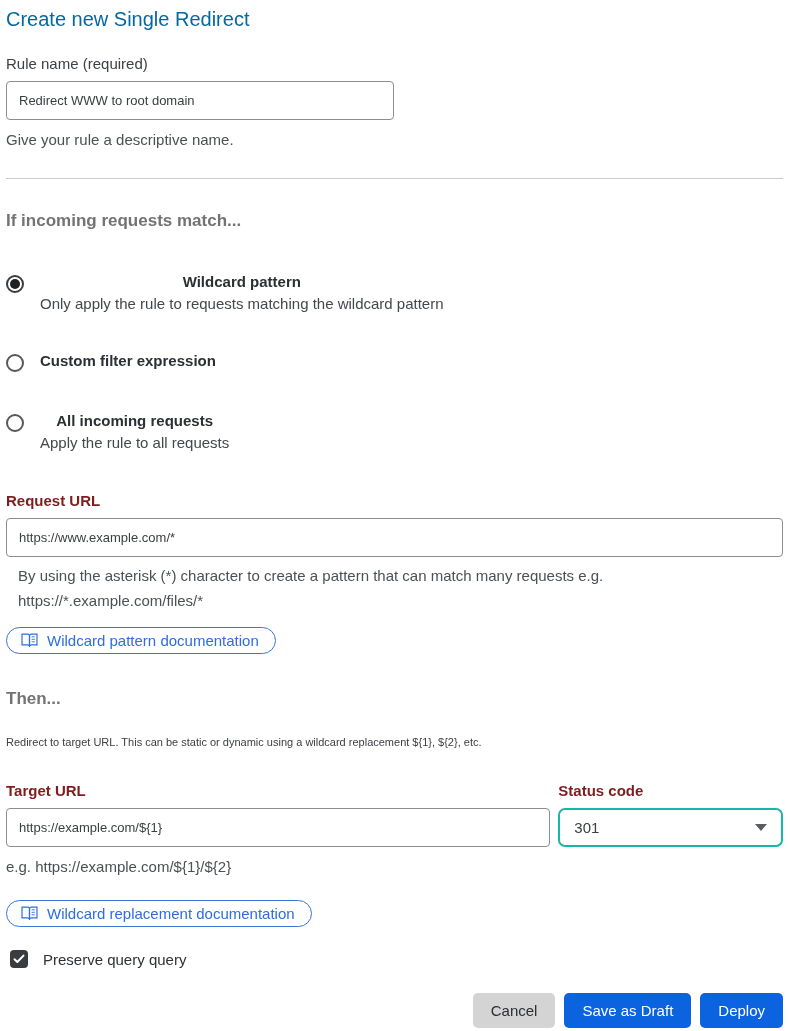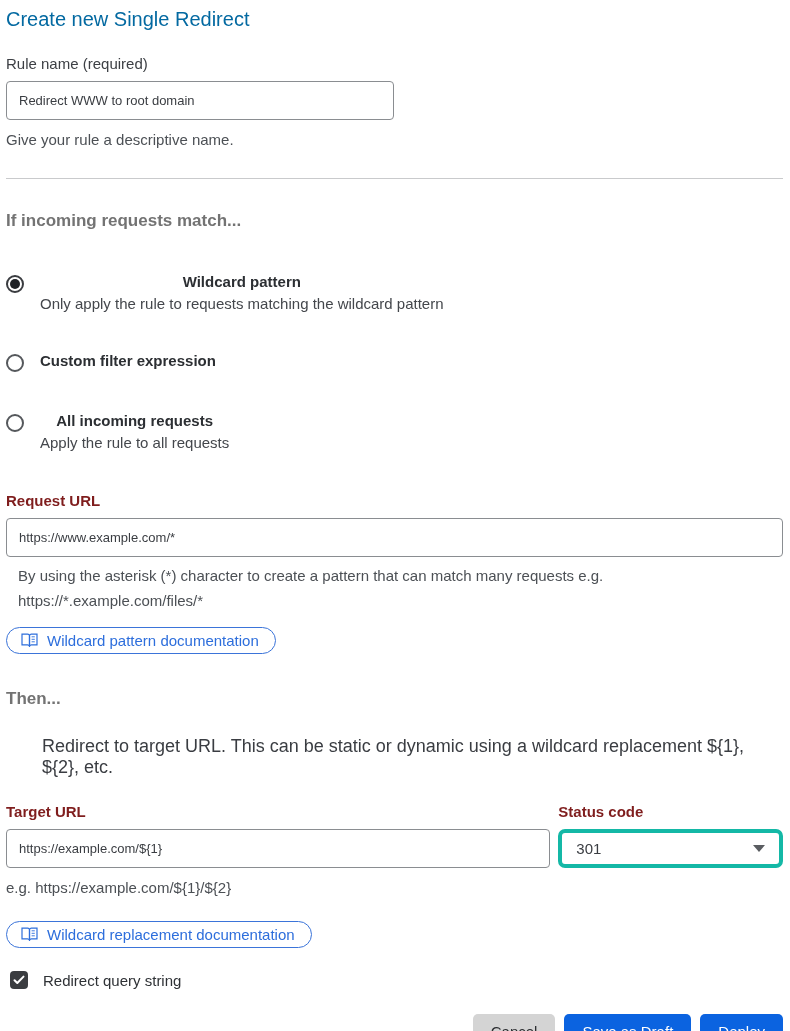--- a/index.html
+++ b/index.html
@@ -95,40 +95,39 @@
     background: #ffffff;
     border: 1px solid #3b74d9;
     border-radius: 999px;
     color: #2d6edc;
     font-family: "Liberation Sans", "DejaVu Sans", sans-serif;
     font-size: 15px;
     cursor: pointer;
   }
   .doc-btn svg { display: block; }
   .then-paragraph {
-    font-size: 18px;
+    font-size: 11px;
     color: #3a3d42;
     margin-top: 27px;
-    margin-left: 36px;
   }
   .fields-row {
     display: flex;
     gap: 8px;
-    margin-top: 25px;
+    margin-top: 34px;
     justify-content: space-between;
   }
   .col-target { width: 545px; }
   .col-status { width: 225px; }
   .fields-row .field-label { margin-top: 0; }
   .select-box {
     display: flex;
     align-items: center;
     justify-content: space-between;
     height: 39px;
-    border: 4px solid #14b8a6;
+    border: 2px solid #14b8a6;
     border-radius: 7px;
     margin-top: 9px;
     padding: 0 14px;
     color: #3a3d42;
     background: #fff;
     cursor: pointer;
   }
   .caret-down {
     width: 0; height: 0;
     border-left: 6px solid transparent;
@@ -258,21 +257,21 @@
   </span>
   <span>Wildcard replacement documentation</span>
 </button>
 
 <div class="checkbox-row">
   <span class="checkbox-box">
     <svg width="12" height="10" viewBox="0 0 12 10" fill="none">
       <path d="M1.5 5.2 4.3 8 10.5 1.6" stroke="#ffffff" stroke-width="2" stroke-linecap="round" stroke-linejoin="round"></path>
     </svg>
   </span>
-  <span class="checkbox-label">Redirect query string</span>
+  <span class="checkbox-label">Preserve query query</span>
 </div>
 
 <div class="footer">
   <button class="btn btn-cancel">Cancel</button>
   <button class="btn btn-primary">Save as Draft</button>
   <button class="btn btn-primary">Deploy</button>
 </div>
 
 
 

